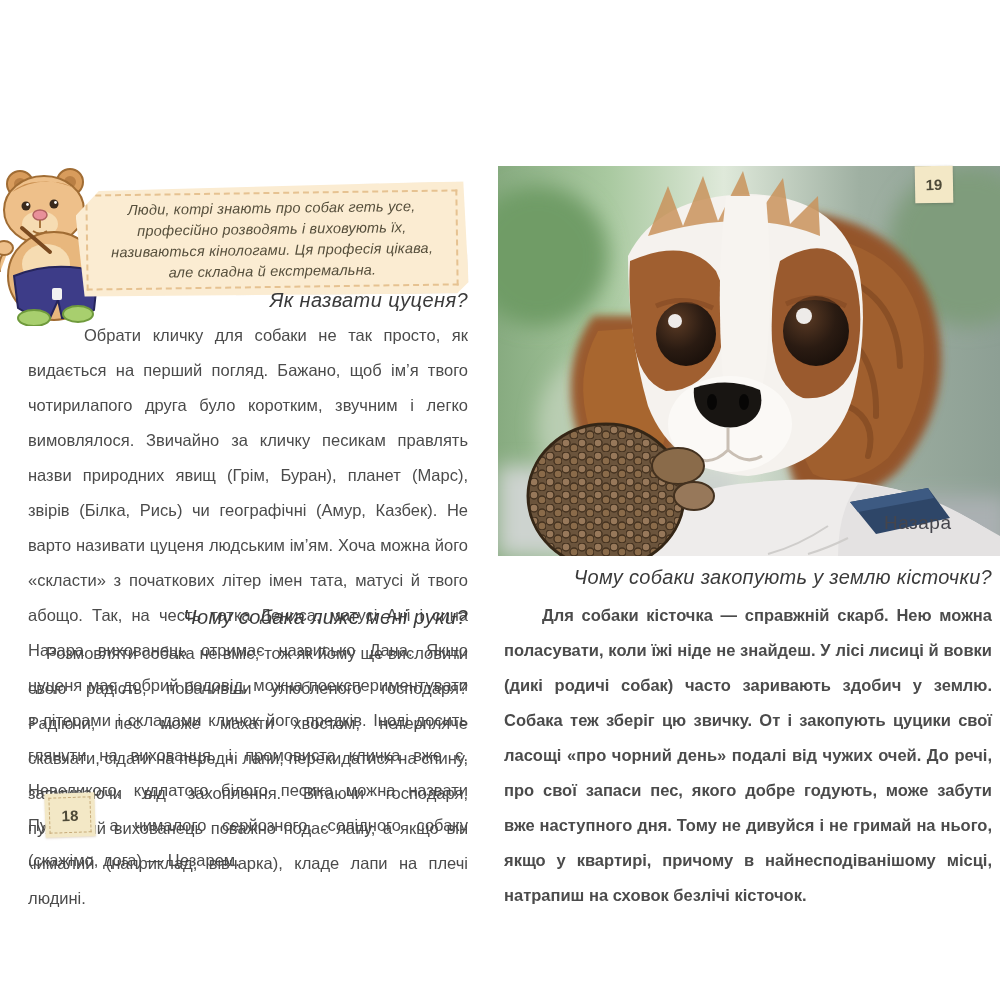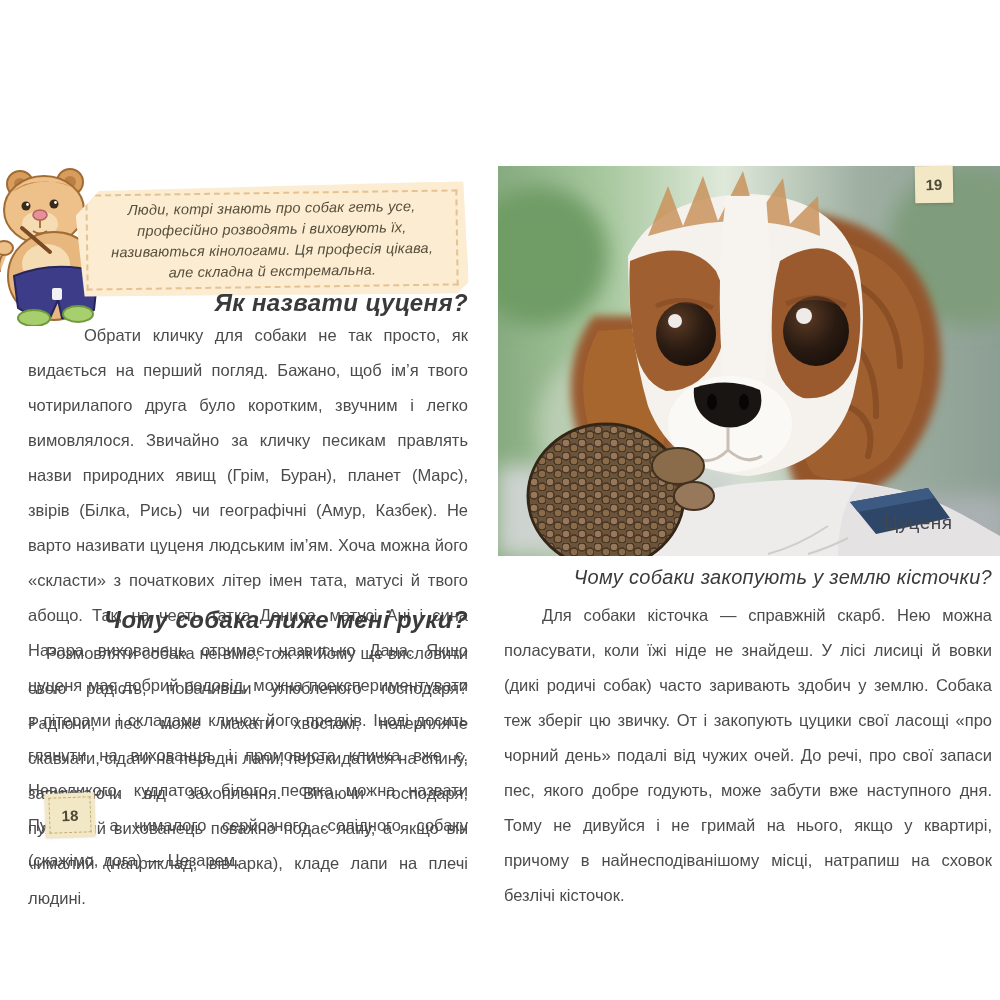--- a/index.html
+++ b/index.html
@@ -22,30 +22,30 @@
     border:2px dashed rgba(214,160,92,.55);
     display:flex;align-items:center;justify-content:center;
     padding:2px 14px;box-sizing:border-box;
   }
   .banner-text{
     font-style:italic;font-size:14.5px;line-height:21px;color:#564f3c;
     text-align:center;letter-spacing:.2px;
   }
   .col-left{left:28px;width:440px;}
   .heading{
-    font-style:italic;font-weight:bold;font-size:24px;color:#3a3a3a;
+    font-style:italic;font-weight:normal;font-size:20px;color:#3a3a3a;
     letter-spacing:.4px;text-align:right;width:440px;
   }
   .body-text{
     font-size:16.5px;line-height:35px;text-align:justify;color:#4b4b4b;
     width:440px;
   }
   .indent-lg{text-indent:56px;}
   .indent-sm{text-indent:18px;}
-  .indent-md{text-indent:38px;}
+  .indent-md{text-indent:38px;font-weight:bold;}
 
   .page-tab{
     background:#f3e8c6;display:flex;align-items:center;justify-content:center;
     color:#4e4a38;font-size:15px;font-weight:bold;
   }
   .tab-18{
     left:45px;top:793px;width:50px;height:44px;transform:rotate(-2deg);
     box-shadow:0 1px 2px rgba(150,110,60,.25);
   }
   .tab-18 .tab-border{
@@ -217,17 +217,17 @@
         <ellipse cx="196" cy="330" rx="20" ry="14" fill="#97785a" stroke="#43311f" stroke-width="2"></ellipse>
       </g>
     </g>
   </svg>
 </div>
 
 <div class="abs page-tab tab-19">
   <span>19</span>
 </div>
 
-<div class="abs photo-caption">Цуценя</div>
+<div class="abs photo-caption">Назара</div>
 
 <div class="abs col-right heading-right" style="top:566px;">Чому собаки закопують у землю кісточки?</div>
 
 <div class="abs col-right body-text indent-md" style="top:598px;width:488px;">Для собаки кісточка — справжній скарб. Нею можна поласувати, коли їжі ніде не знайдеш. У лісі лисиці й вовки (дикі родичі собак) часто заривають здобич у землю. Собака теж зберіг цю звичку. От і закопують цуцики свої ласощі «про чорний день» подалі від чужих очей. До речі, про свої запаси пес, якого добре годують, може забути вже наступного дня. Тому не дивуйся і не гримай на нього, якщо у квартирі, причому в найнесподіванішому місці, натрапиш на сховок безлічі кісточок.</div>
 
 </body></html>

